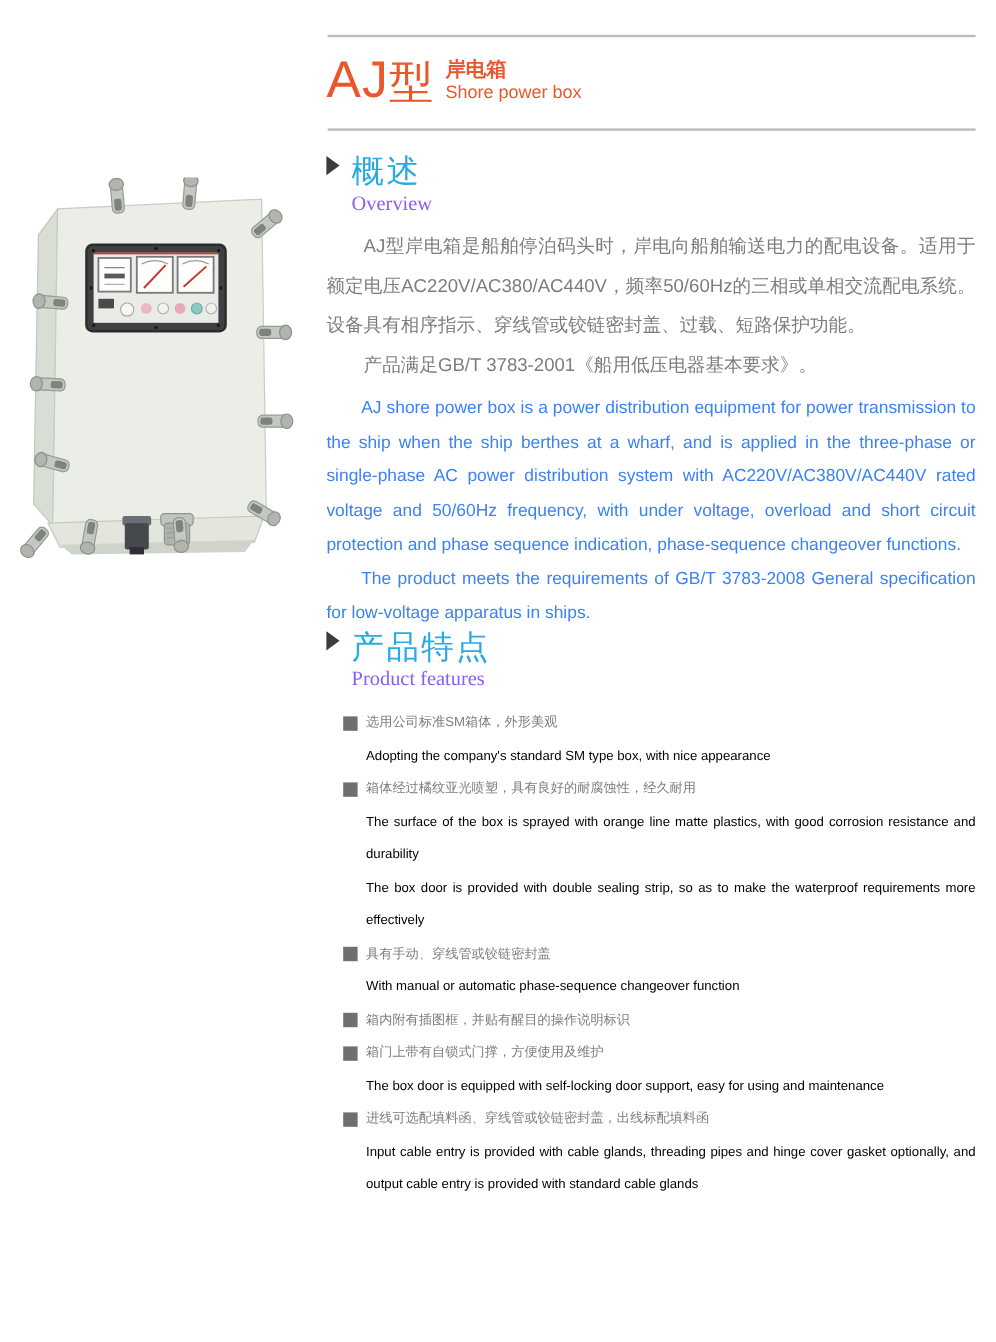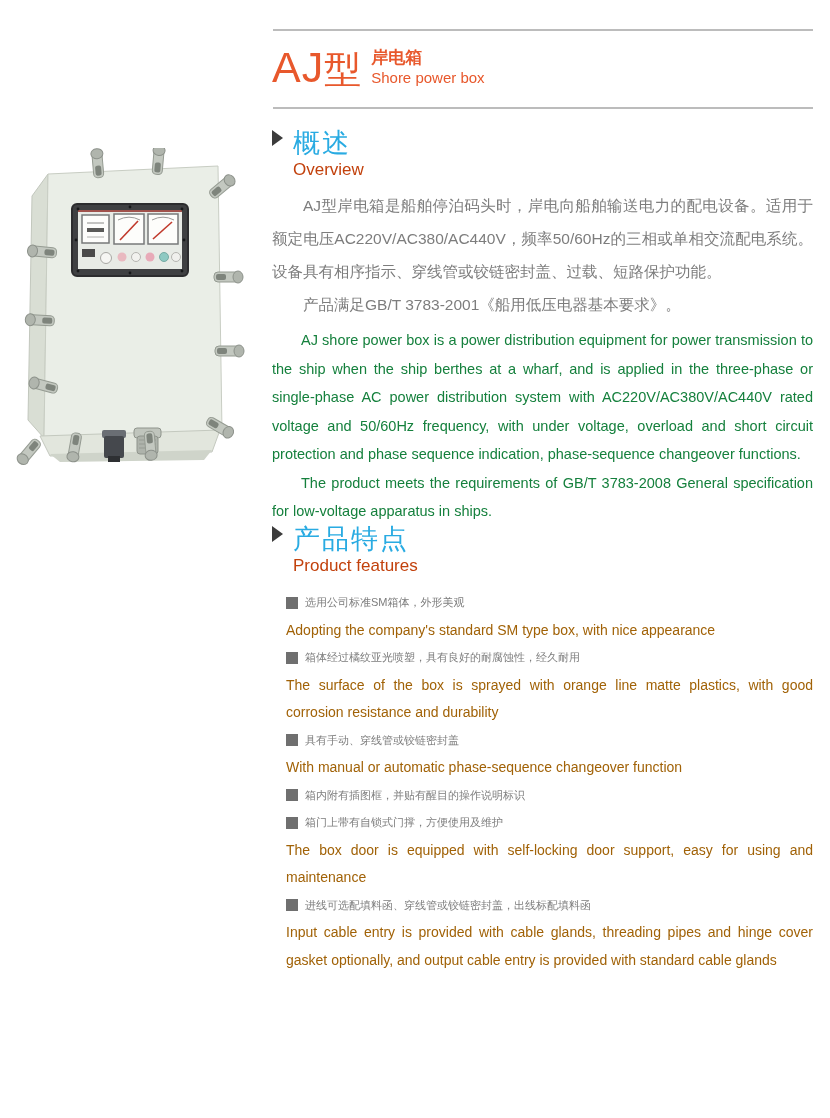--- a/index.html
+++ b/index.html
@@ -22,32 +22,32 @@
   .header-sub .cn { font-size:17px; font-weight:bold; line-height:21px; }
   .header-sub .en { font-size:15px; line-height:19px; }
 
   
   .section { position:absolute; left:272px; width:541px; }
   #overview { top:127px; }
   #features { top:523px; }
   .sec-head { display:flex; align-items:flex-start; }
   .arrow { width:0; height:0; border-left:11px solid #3c3c3c; border-top:8px solid transparent; border-bottom:8px solid transparent; margin-right:10px; margin-top:3px; }
   .sec-title { font-size:27px; line-height:32px; color:#29ABE2; letter-spacing:2px; }
-  .sec-sub { font-size:17px; color:#c2410c; margin:1px 0 0 21px; }
+  .sec-sub { font-size:17px; color:#8b5cf6; margin:1px 0 0 21px;font-family:Liberation Serif, serif; }
 
   .cn-para { font-size:15.5px; line-height:33px; color:#7d7d7d; text-align:justify; text-indent:2em; margin:0; }
   .overview-cn-wrap { margin-top:9px; }
-  .en-para { font-size:14.5px; line-height:28.5px; color:#15803d; text-align:justify; text-indent:2em; margin:0; }
+  .en-para { font-size:14.5px; line-height:28.5px; color:#3b82f6; text-align:justify; text-indent:2em; margin:0; }
   .overview-en-wrap { margin-top:5px; }
 
   
   .feat-list { margin-top:13px; padding-left:14px; }
   .feat-cn { font-size:11px; line-height:27.5px; color:#7d7d7d; display:flex; align-items:center; }
   .bullet { width:12px; height:12px; background:#6f6f6f; flex:0 0 auto; margin-right:7px; }
-  .feat-en { font-size:14px; line-height:27.5px; color:#a16207; text-align:justify; }
+  .feat-en { font-size:11px; line-height:27.5px; color:#000000; text-align:justify; margin-left:19px; }
 
   
   .photo { position:absolute; left:12px; top:148px; width:250px; height:320px; }
 </style>
 </head>
 <body>
 
 <div class="rule" id="rule-top"></div>
 
 <div class="header">
@@ -172,20 +172,21 @@
       <div class="feat-en">Adopting the company's standard SM type box, with nice appearance</div>
     </div>
     <div class="feat">
       <div class="feat-cn">
           <span class="bullet"></span>
           <span>箱体经过橘纹亚光喷塑，具有良好的耐腐蚀性，经久耐用</span>
         </div>
       <div class="feat-en">The surface of the box is sprayed with orange line matte plastics, with good corrosion resistance and durability</div>
     </div>
     <div class="feat">
+      <div class="feat-en">The box door is provided with double sealing strip, so as to make the waterproof requirements more effectively</div>
     </div>
     <div class="feat">
       <div class="feat-cn">
           <span class="bullet"></span>
           <span>具有手动、穿线管或铰链密封盖</span>
         </div>
       <div class="feat-en">With manual or automatic phase-sequence changeover function</div>
     </div>
     <div class="feat">
       <div class="feat-cn">

